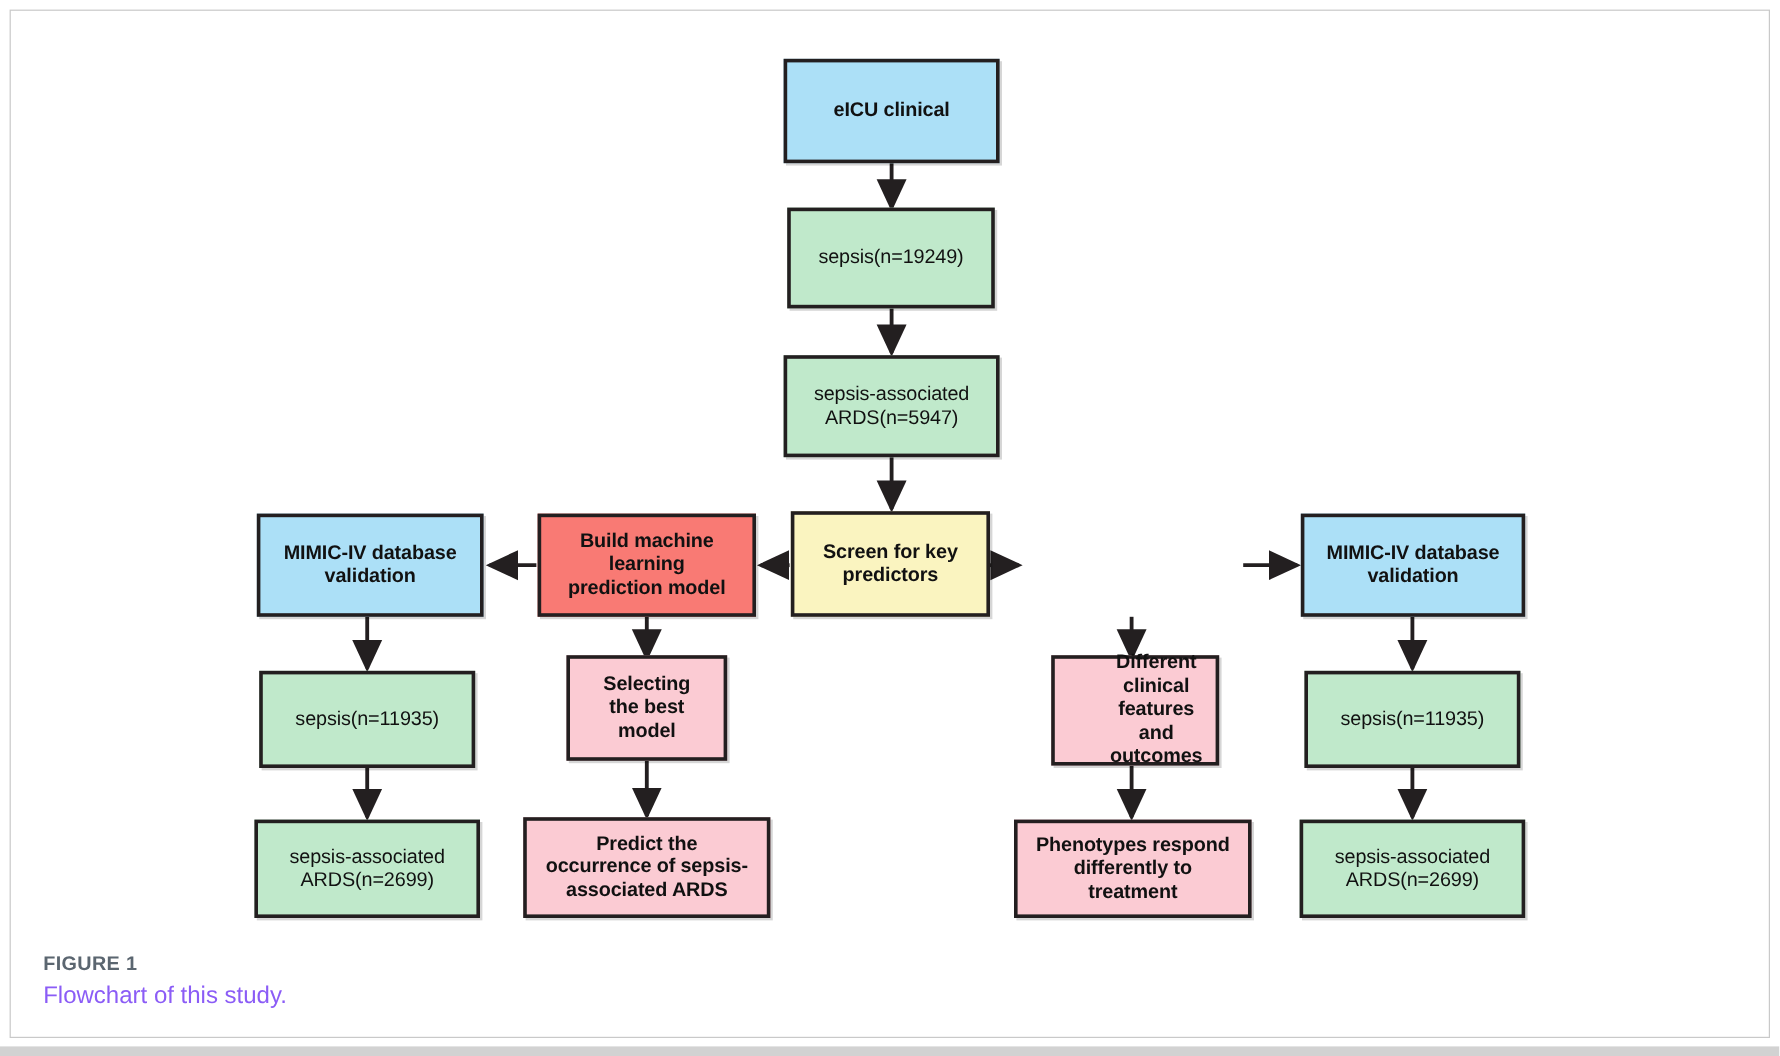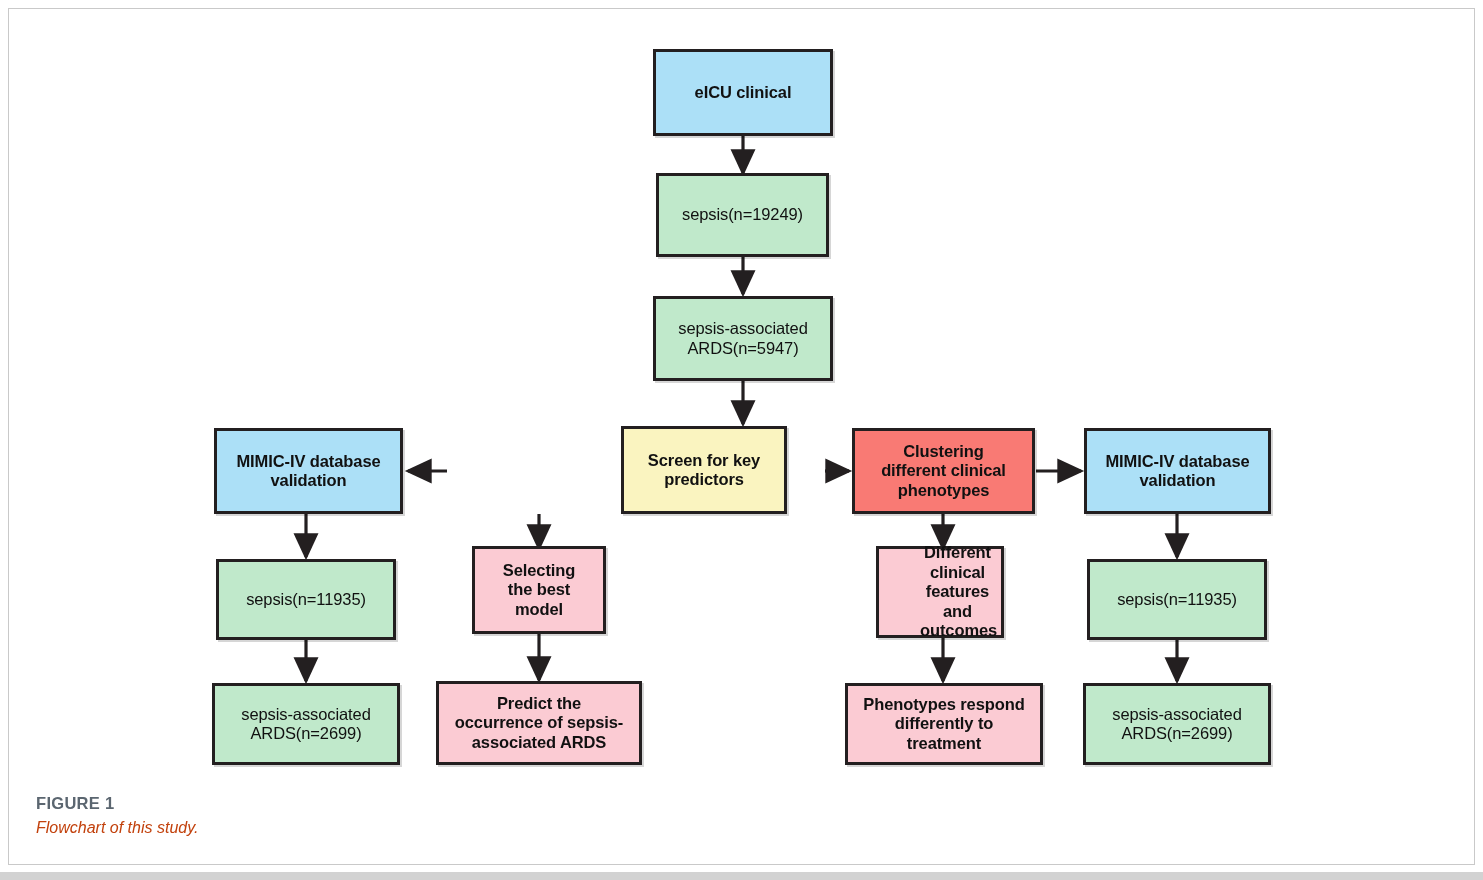--- a/index.html
+++ b/index.html
@@ -85,24 +85,23 @@
     font-family: "Liberation Sans", sans-serif;
     font-weight: 700;
     font-size: 16.5px;
     color: #5b6670;
     letter-spacing: 0.3px;
     margin: 4px 0 6px 0;
   }
   #caption .fig-text {
     font-family: "Liberation Sans", sans-serif;
     font-weight: 400;
-    font-size: 16px;
-    color: #c2410c;
+    font-size: 20px;
+    color: #8b5cf6;
     margin: 0;
-    font-style: italic;
   }
 
   
   #arrows {
     position: absolute;
     left: 0; top: 0;
     width: 1483px; height: 880px;
     pointer-events: none;
   }
 </style>
@@ -161,31 +160,31 @@
 
     <div class="node n-green w-regular" style="left:656px; top:173px; width:173px; height:84px;align-items:center;">
       <span class="label">sepsis(n=19249)</span>
     </div>
 
     <div class="node n-green w-regular" style="left:653px; top:296px; width:180px; height:85px;">
       <span class="label">sepsis-associated
 ARDS(n=5947)</span>
     </div>
 
-    <div class="node n-yellow w-bold" style="left:621px; top:426px; width:166px; height:88px;">
+    <div class="node n-yellow w-bold" style="left:659px; top:426px; width:166px; height:88px;">
       <span class="label">Screen for key
 predictors</span>
     </div>
 
-
-    <div class="node n-red w-bold" style="left:852px; top:428px; width:183px; height:86px;">
-      <span class="label">Clustering
-different clinical
-phenotypes</span>
-    </div>
+    <div class="node n-red w-bold" style="left:448px; top:428px; width:182px; height:86px;">
+      <span class="label">Build machine
+learning
+prediction model</span>
+    </div>
+
 
     <div class="node n-blue w-bold" style="left:214px; top:428px; width:189px; height:86px;">
       <span class="label">MIMIC-IV database
 validation</span>
     </div>
 
     <div class="node n-blue w-bold" style="left:1084px; top:428px; width:187px; height:86px;">
       <span class="label">MIMIC-IV database
 validation</span>
     </div>
@@ -213,21 +212,21 @@
 the best
 model</span>
     </div>
 
     <div class="node n-pink w-bold" style="left:436px; top:681px; width:206px; height:84px;">
       <span class="label">Predict the
 occurrence of sepsis-
 associated ARDS</span>
     </div>
 
-    <div class="node n-pink w-bold" style="left:876px; top:546px; width:128px; height:92px;padding-left:41px;">
+    <div class="node n-pink w-bold" style="left:876px; top:546px; width:140px; height:92px;padding-left:41px;">
       <span class="label">Different
 clinical
 features and
 outcomes</span>
     </div>
 
     <div class="node n-pink w-bold" style="left:845px; top:683px; width:198px; height:82px;">
       <span class="label">Phenotypes respond
 differently to
 treatment</span>

